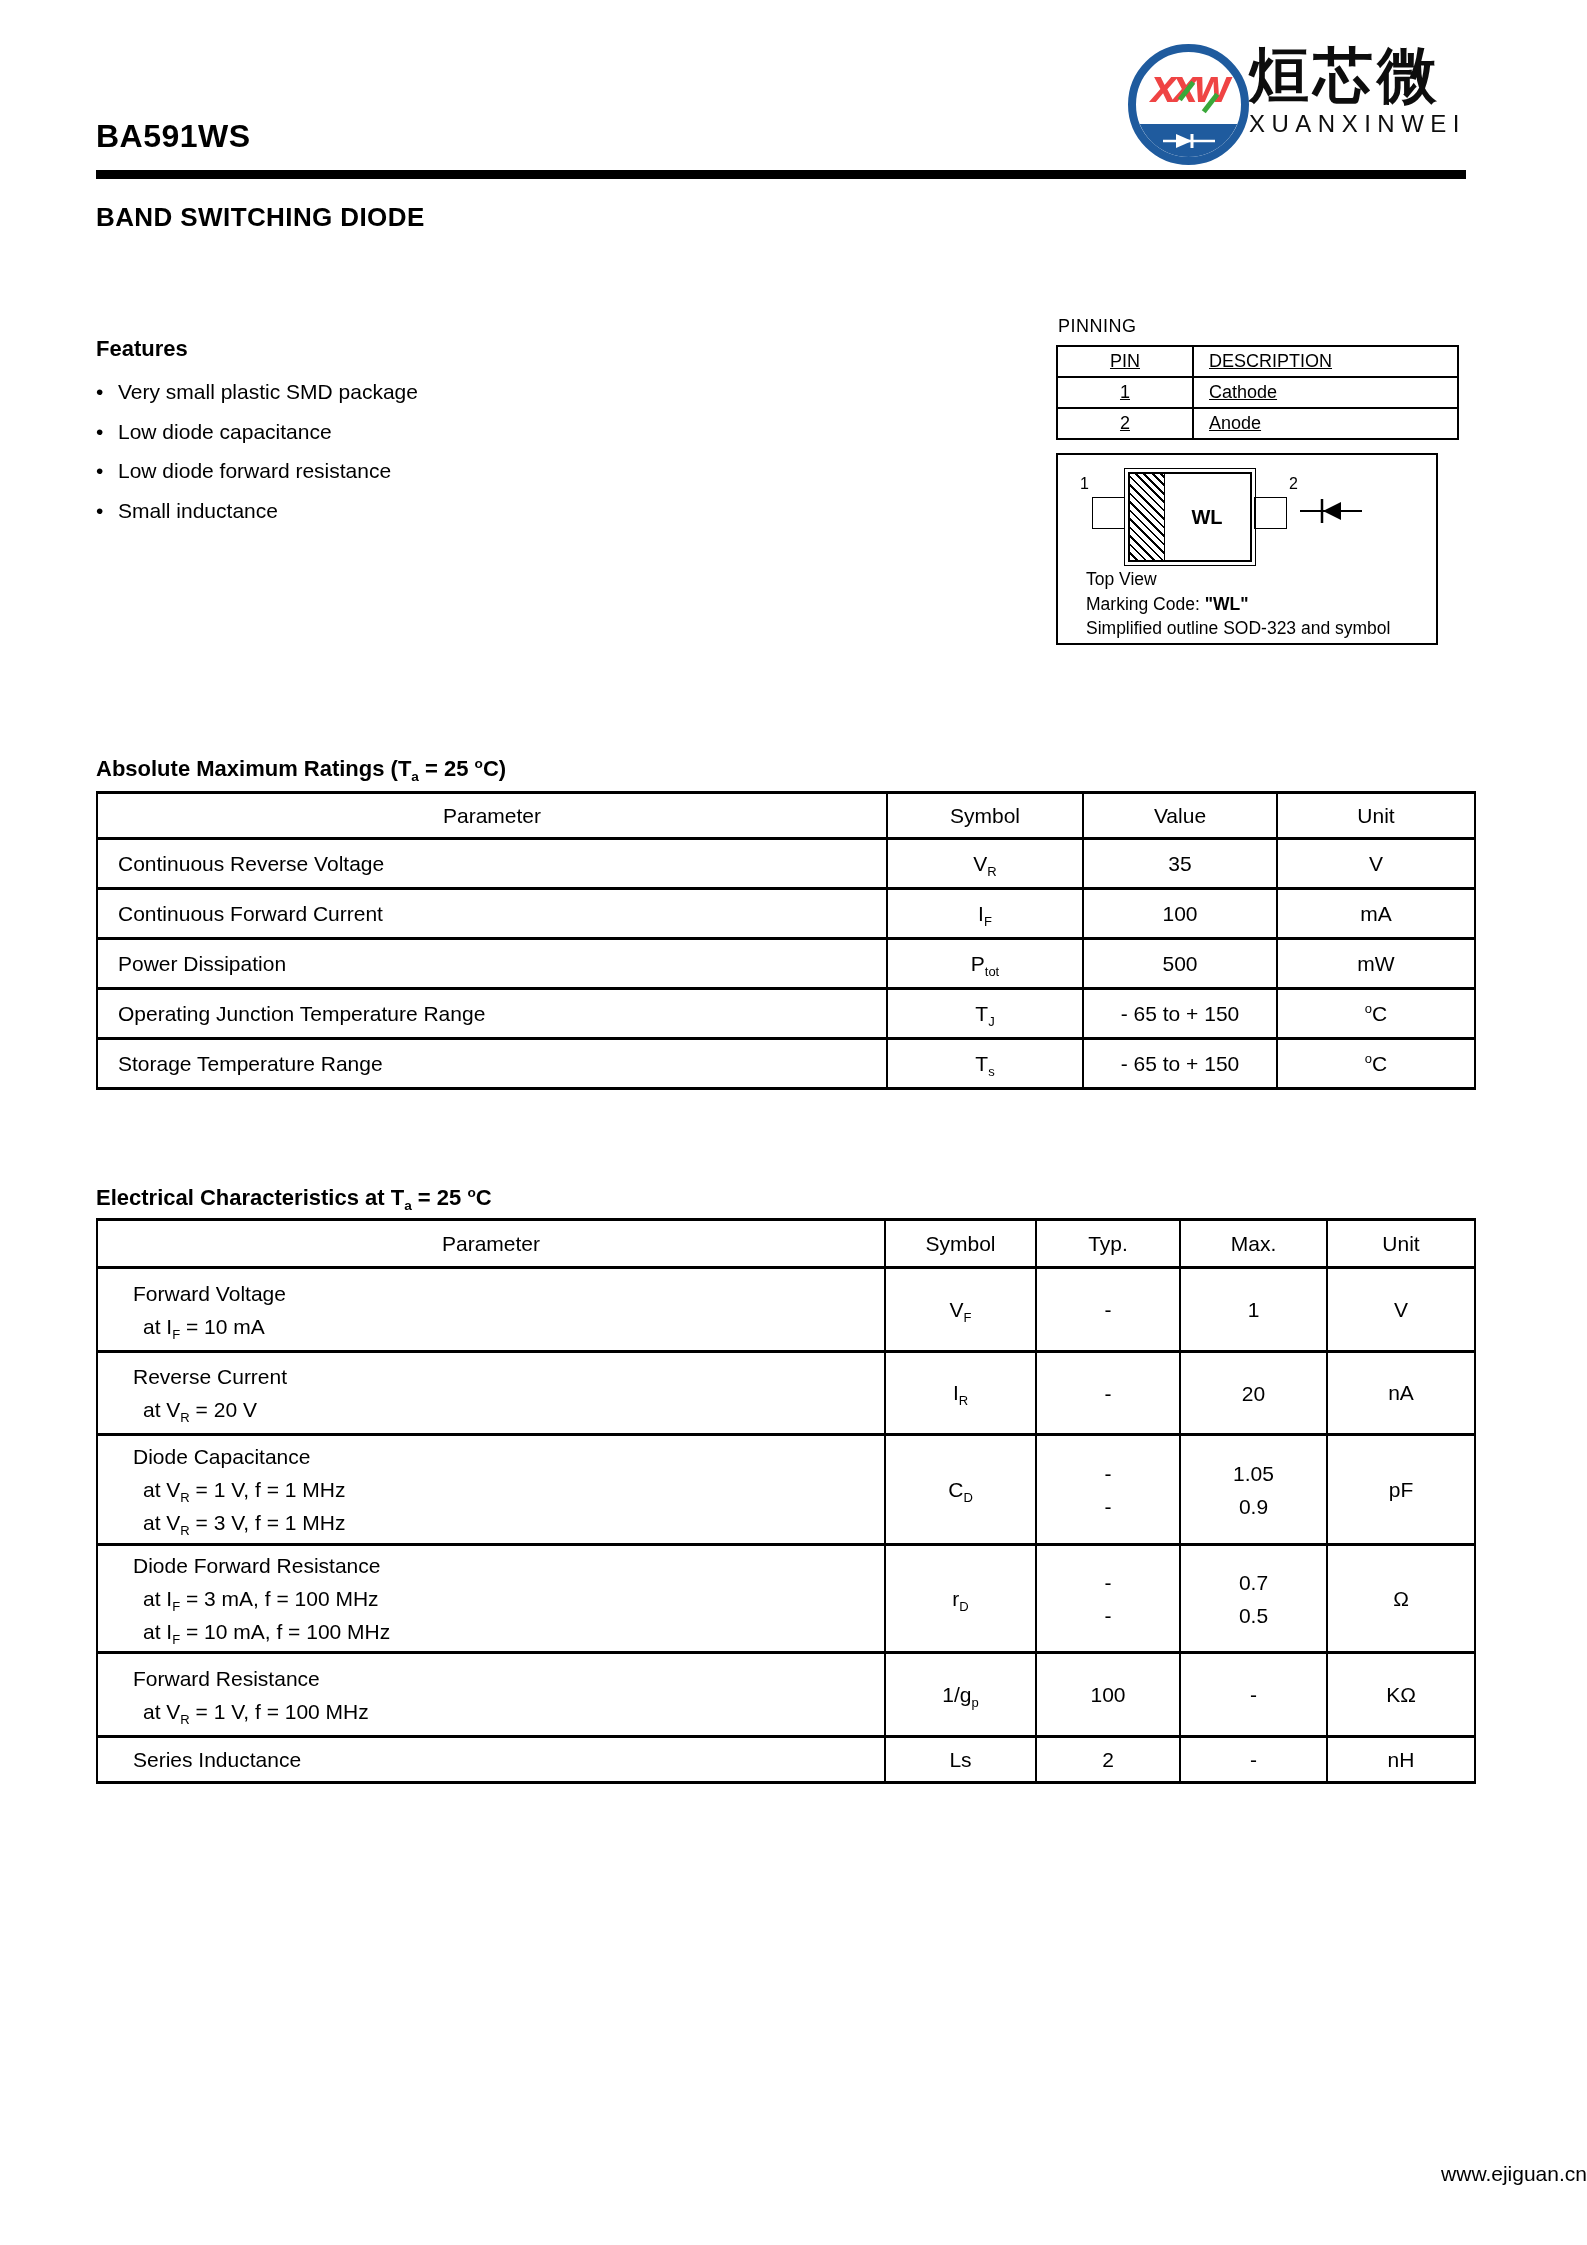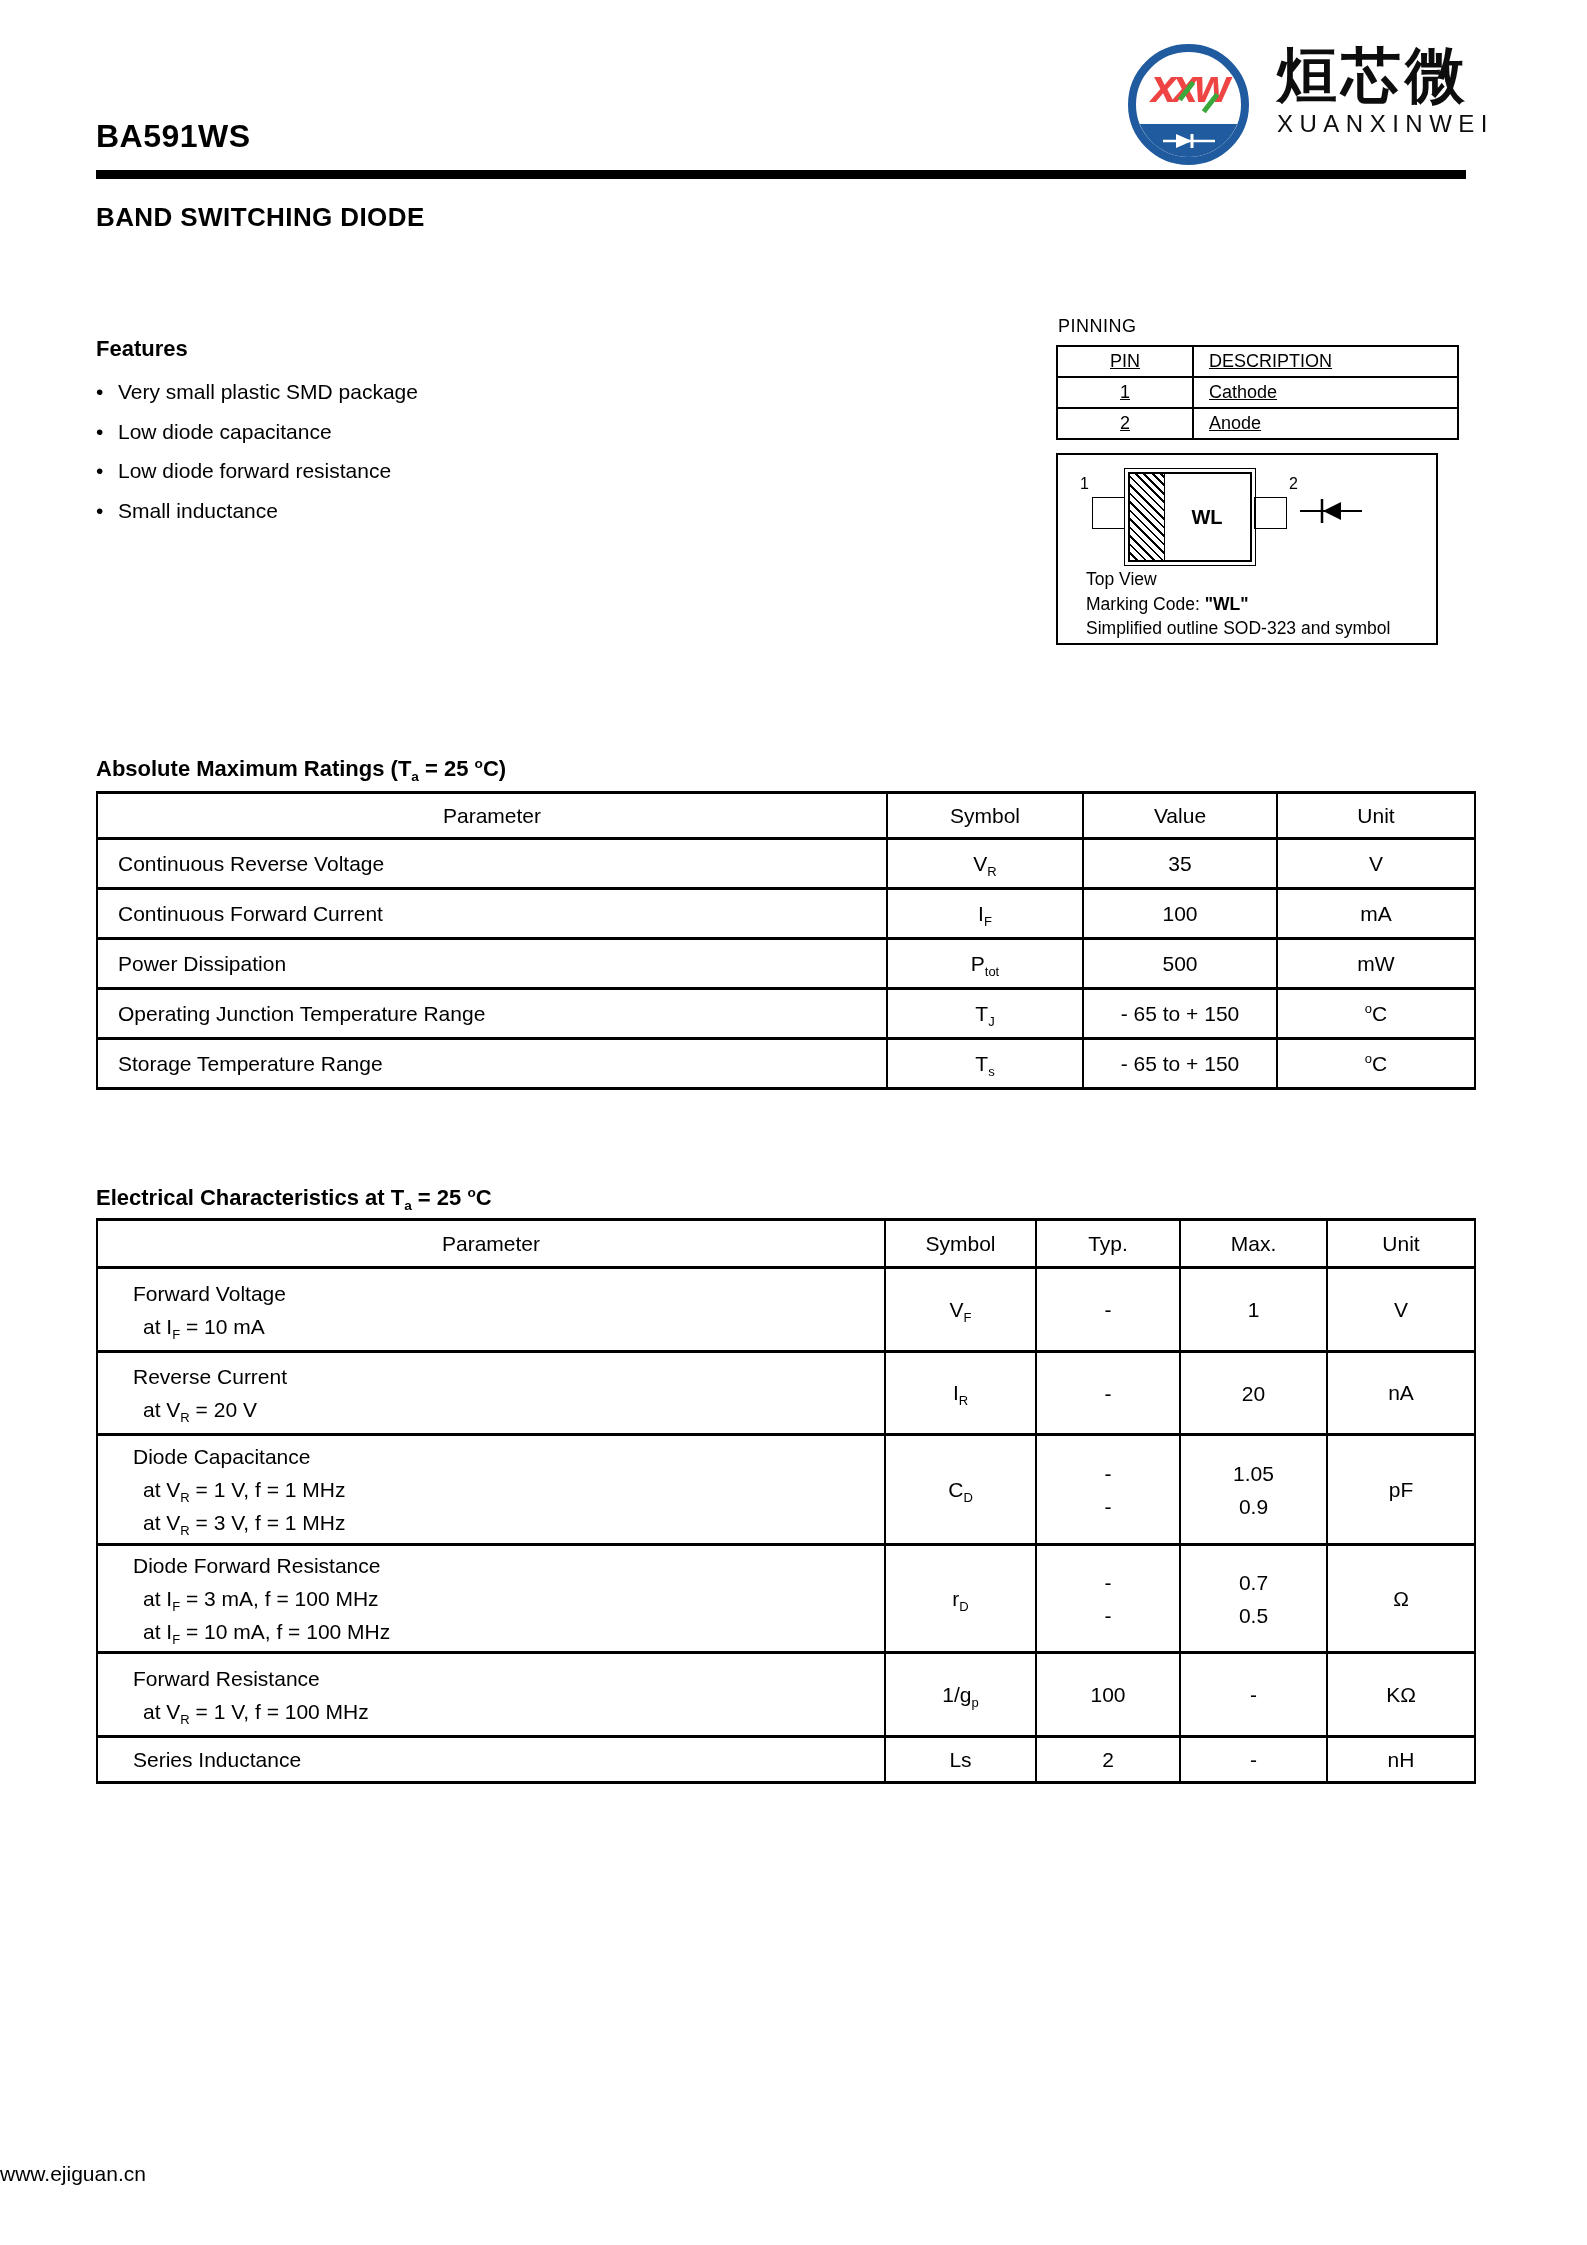--- a/index.html
+++ b/index.html
@@ -22,21 +22,21 @@
   }
   .logo-monogram{
     position:absolute;left:0;right:0;top:7px;text-align:center;
     font-size:46px;font-weight:bold;font-style:italic;color:#ef4444;letter-spacing:-4px;
   }
   .logo-accent{position:absolute;width:5px;height:22px;background:#3aa83a;transform:rotate(38deg);}
   .logo-accent.a1{left:48px;top:28px;}
   .logo-accent.a2{left:72px;top:40px;}
   .logo-band{position:absolute;left:0;right:0;bottom:0;height:33px;background:#1f5b9e;
     display:flex;align-items:center;justify-content:center;}
-  .logo-text{margin-left:28px;display:flex;flex-direction:column;}
+  .logo-text{margin-left:0;display:flex;flex-direction:column;}
   .logo-cn{font-size:60px;line-height:64px;font-weight:700;color:#0d0d0d;letter-spacing:4px;white-space:nowrap;}
   .logo-en{font-size:24px;line-height:26px;font-weight:500;color:#0d0d0d;letter-spacing:6.5px;margin-top:3px;white-space:nowrap;}
   .header-rule{left:96px;top:170px;width:1370px;height:9px;background:#000;}
   .page-title{left:96px;top:202px;font-size:26px;font-weight:bold;letter-spacing:.4px;}
 
   
   .features-title{left:96px;top:336px;font-size:22px;font-weight:bold;}
   .features-list{left:96px;top:372px;font-size:21px;line-height:39.5px;}
   .feature-item{white-space:nowrap;}
   .bullet{display:inline-block;width:22px;}
@@ -88,21 +88,21 @@
   .pline{line-height:33px;white-space:nowrap;}
   .pline.cond{padding-left:10px;}
   .vline{line-height:33px;}
   tr.h84 td{height:84px;} tr.h83 td{height:83px;} tr.h110 td{height:110px;}
   tr.h108 td{height:108px;} tr.h46 td{height:46px;}
 
   sub{font-size:62%;line-height:0;}
   sup{font-size:62%;line-height:0;}
 
   
-  .footer{left:0;top:2162px;width:1587px;text-align:left;font-size:21px;}
+  .footer{left:0;top:2162px;width:1587px;text-align:right;font-size:21px;}
 </style>
 </head>
 <body>
 
 <div class="page">
 
   <div class="abs part-number">BA591WS</div>
 
   <div class="abs logo">
     <div class="logo-circle">

